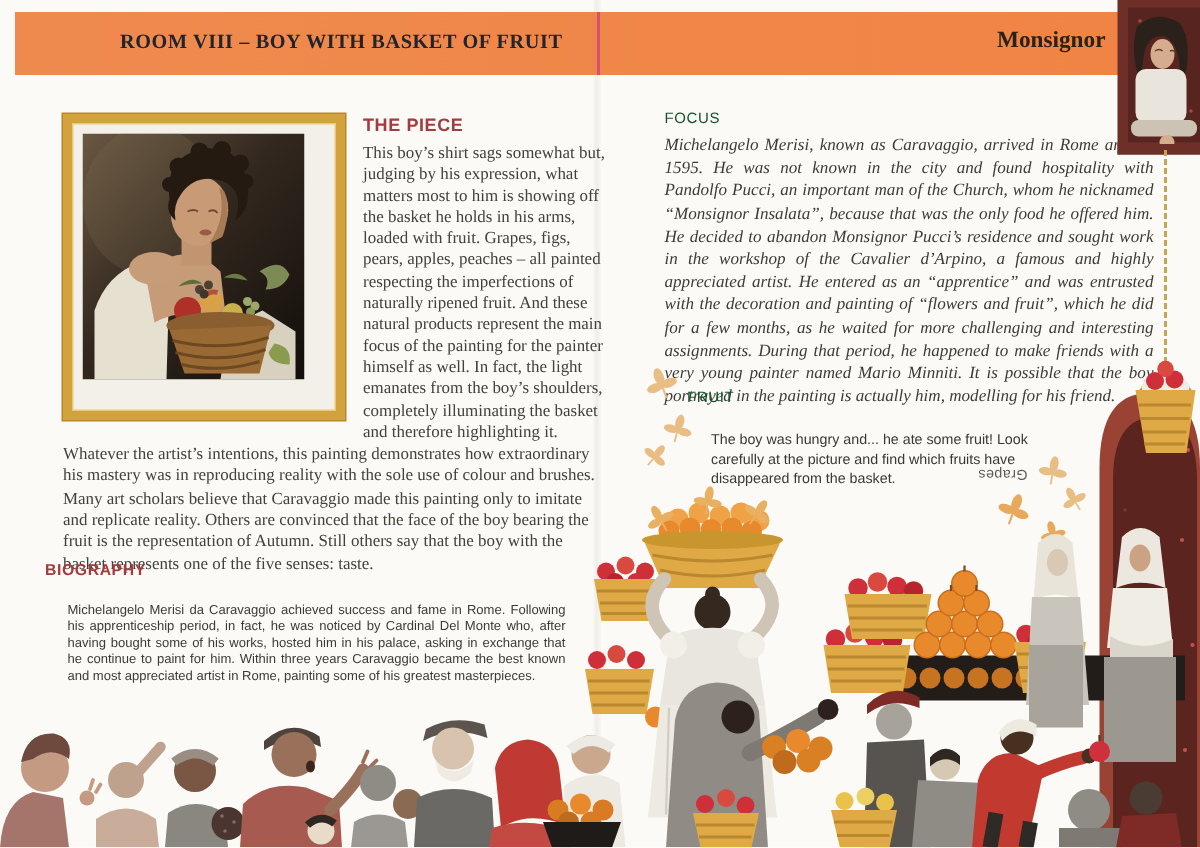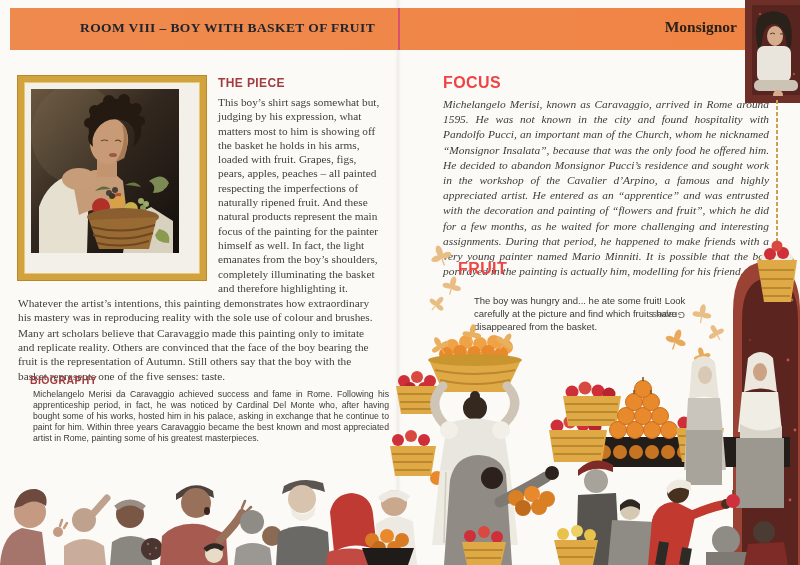--- a/index.html
+++ b/index.html
@@ -10,31 +10,31 @@
         background:linear-gradient(to right,rgba(0,0,0,0),rgba(90,60,40,.07),rgba(0,0,0,0));}
   
   .banner{position:absolute;left:10px;top:8px;width:737px;height:42px;z-index:2;
           background:linear-gradient(to right,#EF8A4E,#F08445);}
   .banner-fold{position:absolute;left:388px;top:0;width:2px;height:42px;background:#D8506E;}
   .banner-title{position:absolute;left:22px;top:12px;font-family:"Liberation Serif",serif;
           font-weight:bold;font-size:13.5px;letter-spacing:.4px;color:#20242E;margin-left:48px;}
   .banner-artist{position:absolute;right:10px;top:10px;font-family:"Liberation Serif",serif;
           font-weight:bold;font-size:15.5px;color:#2A2118;}
   
-  .piece-block{position:absolute;left:18px;top:74px;width:363px;z-index:2;}
+  .piece-block{position:absolute;left:42px;top:74px;width:363px;z-index:2;}
   .h-red{color:#A33B3F;font-size:12px;font-weight:bold;letter-spacing:.4px;margin:2px 0 5px;}
   .h-red.small{font-size:10.5px;margin:0 0 0;}
-  .h-orange{color:#ef4444;font-size:16px;font-weight:bold;letter-spacing:.4px;margin:0 0 5px;}
+  .h-orange{color:#14532d;font-size:10px;font-weight:normal;letter-spacing:.4px;margin:0 0 5px;}
   .piece-block p{font-family:"Liberation Serif",serif;font-size:11.3px;line-height:14.3px;
           color:#44413C;margin:0 0 1px;}
   .painting{float:left;width:162px;height:178px;border:6px solid #D2A33C;padding:7px;
           background:#F3F0E9;margin:2px 12px 6px 0;box-shadow:0 0 0 1px #B8862B, inset 0 0 0 1px #E8C97A;}
   .painting svg{display:block;}
   .bio-block{position:absolute;left:30px;top:374px;width:362px;z-index:2;}
-  .bio-block p{font-size:8.7px;line-height:10.9px;text-align:justify;color:#3E3B37;margin:3px;}
+  .bio-block p{font-size:8.7px;line-height:10.9px;text-align:justify;color:#3E3B37;margin:15px;}
   .focus-block{position:absolute;left:443px;top:74px;width:326px;z-index:2;}
   .focus-block p{font-family:"Liberation Serif",serif;font-style:italic;font-size:11.4px;
           line-height:15.2px;text-align:justify;color:#3E3B37;margin:0;}
   .game-block{position:absolute;left:458px;top:260px;width:272px;z-index:2;}
   .game-block p{font-size:9.5px;line-height:13.2px;color:#3A3835;margin:16px;}
   .grapes{position:absolute;left:652px;top:310px;z-index:2;transform:rotate(180deg);
           font-size:9.5px;color:#5F5C55;letter-spacing:.3px;}
   
   .illus{position:absolute;left:0;top:0;z-index:3;pointer-events:none;}
 </style>

